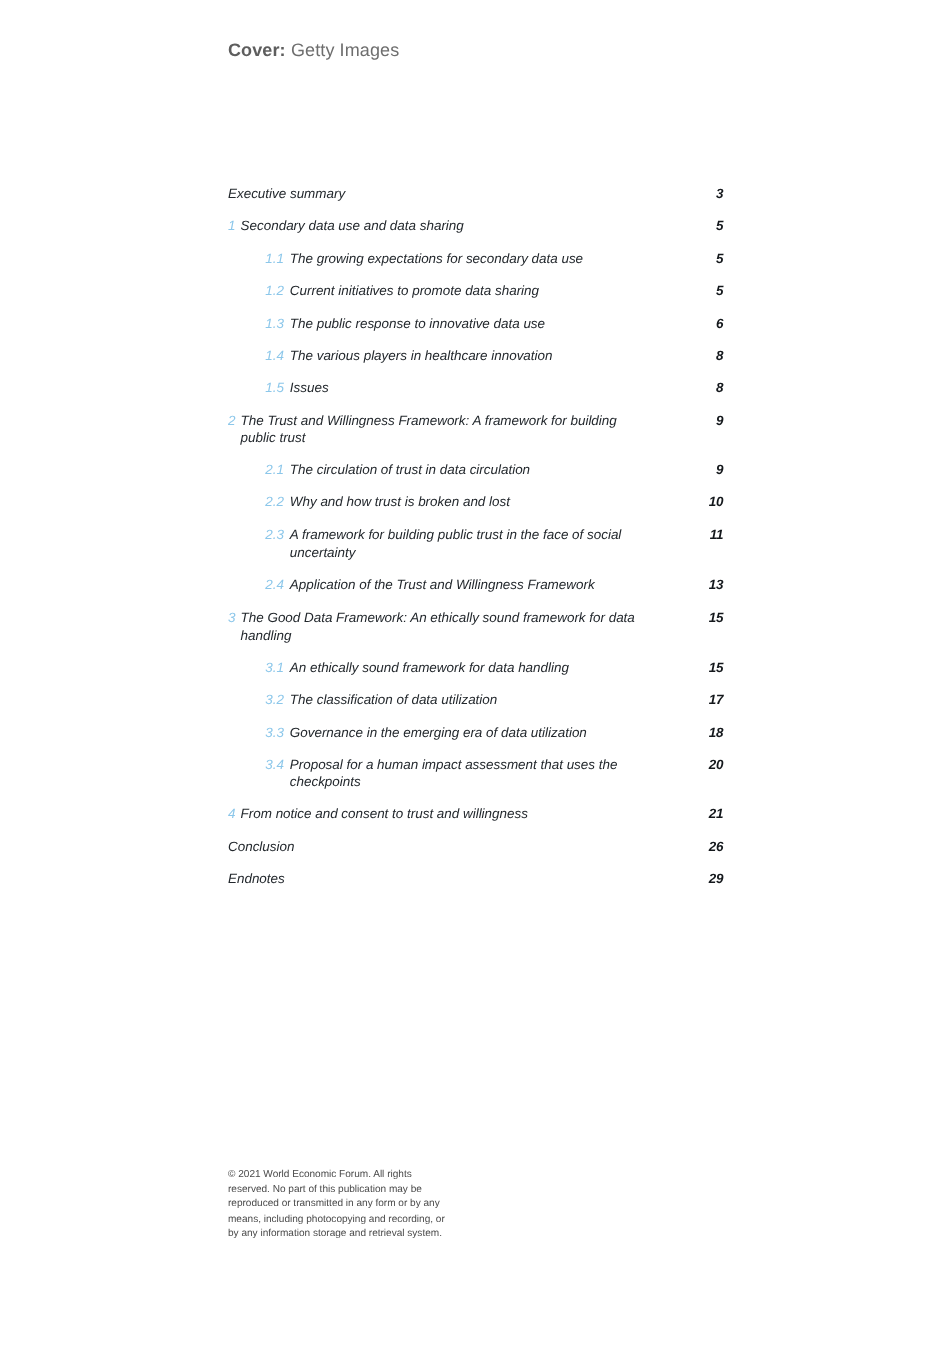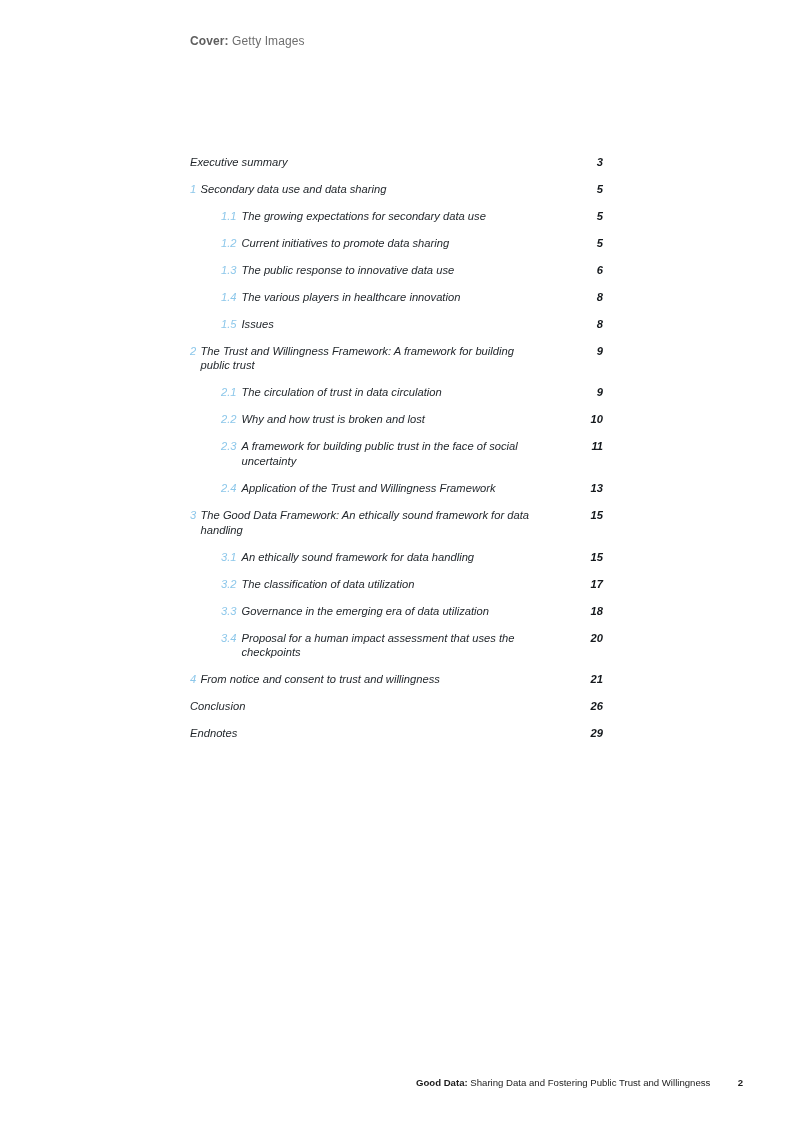--- a/index.html
+++ b/index.html
@@ -18,21 +18,21 @@
     height: 1122px;
     background: #ffffff;
     overflow: hidden;
   }
 
   
   .cover-credit {
     position: absolute;
     left: 190px;
     top: 34px;
-    font-size: 12px;
+    font-size: 15px;
     color: #6e6e6e;
     letter-spacing: 0.1px;
     white-space: nowrap;
   }
   .cover-credit .lbl {
     font-weight: bold;
     color: #5e5e5e;
   }
 
   
@@ -233,22 +233,16 @@
       <div class="toc-row level-0">
         <span class="toc-text">Conclusion</span>
         <span class="toc-page">26</span>
       </div>
       <div class="toc-row level-0">
         <span class="toc-text">Endnotes</span>
         <span class="toc-page">29</span>
       </div>
     </div>
 
-
-  <div class="footer">
-    <div class="footer-inner">
-      <span class="footer-title">Good Data:</span>
-      <span class="footer-sub">Sharing Data and Fostering Public Trust and Willingness</span>
-      <span class="footer-pageno">2</span>
-    </div>
-  </div>
+  <div class="copyright">© 2021 World Economic Forum. All rights reserved. No part of this publication may be reproduced or transmitted in any form or by any means, including photocopying and recording, or by any information storage and retrieval system.</div>
+
 
 </div>
 
 </body></html>

